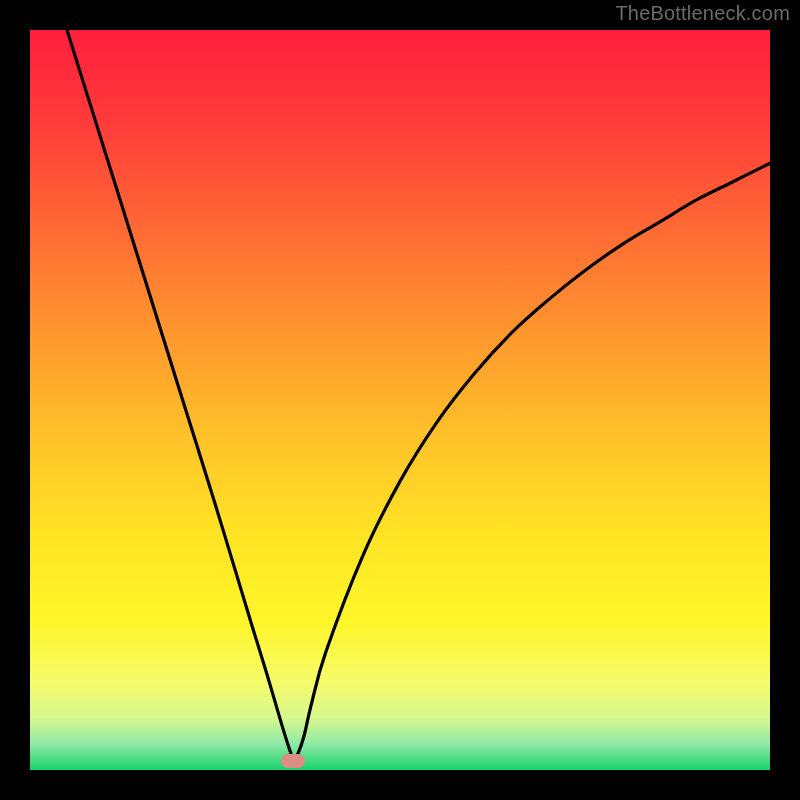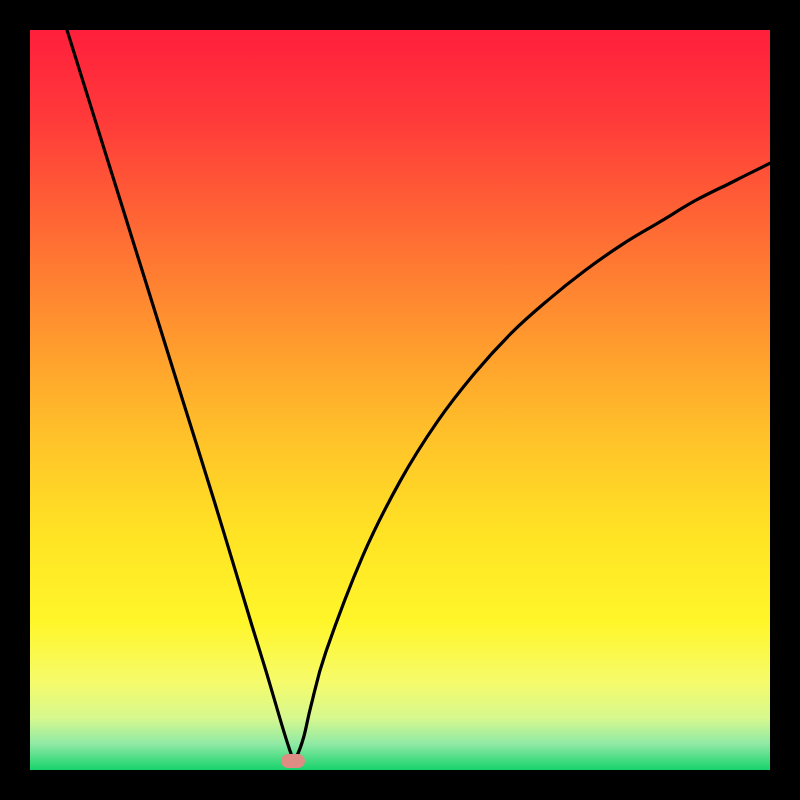--- a/index.html
+++ b/index.html
@@ -48,20 +48,21 @@
     background: #dd8d84;
     border-radius: 8px;
     transform: translate(-50%, -50%);
     z-index: 10;
   }
 </style>
 </head>
 <body>
 
 <div class="frame">
+  <div class="watermark">TheBottleneck.com</div>
 
   <div class="plot">
     <svg id="plot-svg" viewBox="0 0 740 740" preserveAspectRatio="none">
       <defs>
         <linearGradient id="bg-grad" x1="0" y1="0" x2="0" y2="1">
             <stop offset="0%" stop-color="#ff1f3c"></stop>
             <stop offset="12%" stop-color="#ff3a3a"></stop>
             <stop offset="27%" stop-color="#ff6a34"></stop>
             <stop offset="42%" stop-color="#ff9a2e"></stop>
             <stop offset="55.00000000000001%" stop-color="#ffc229"></stop>

